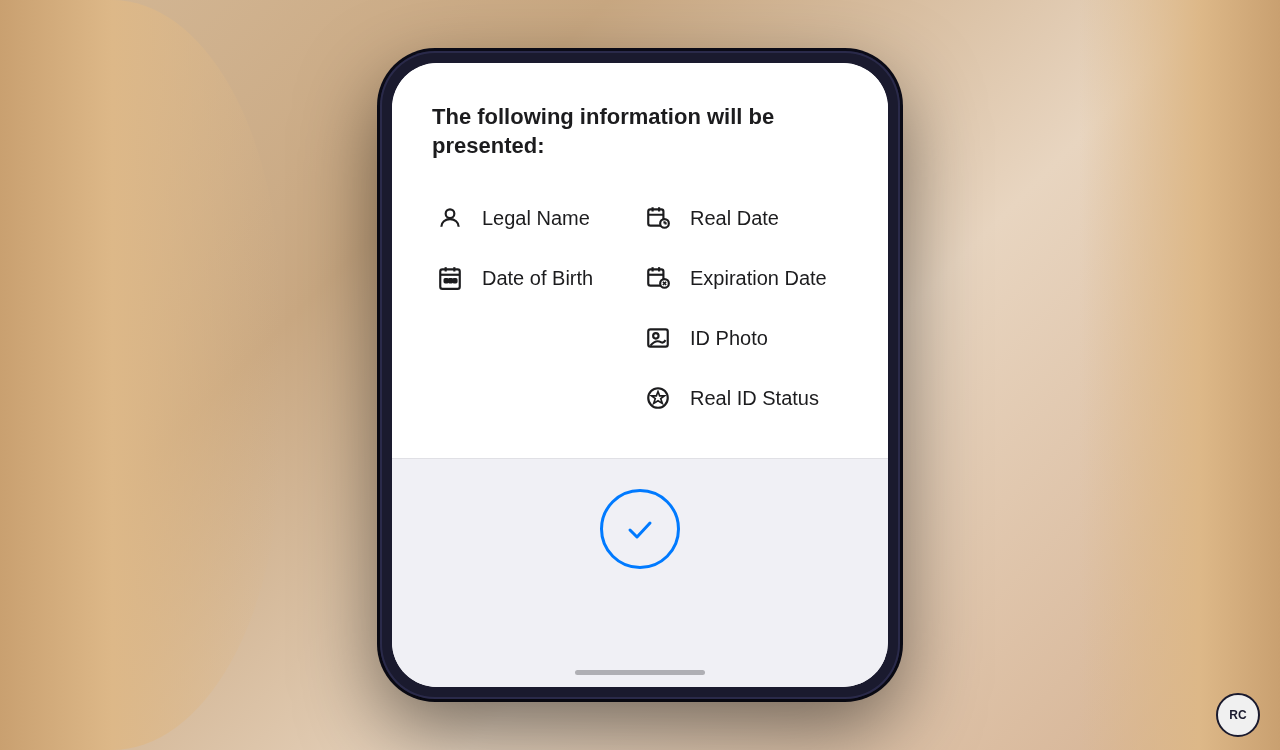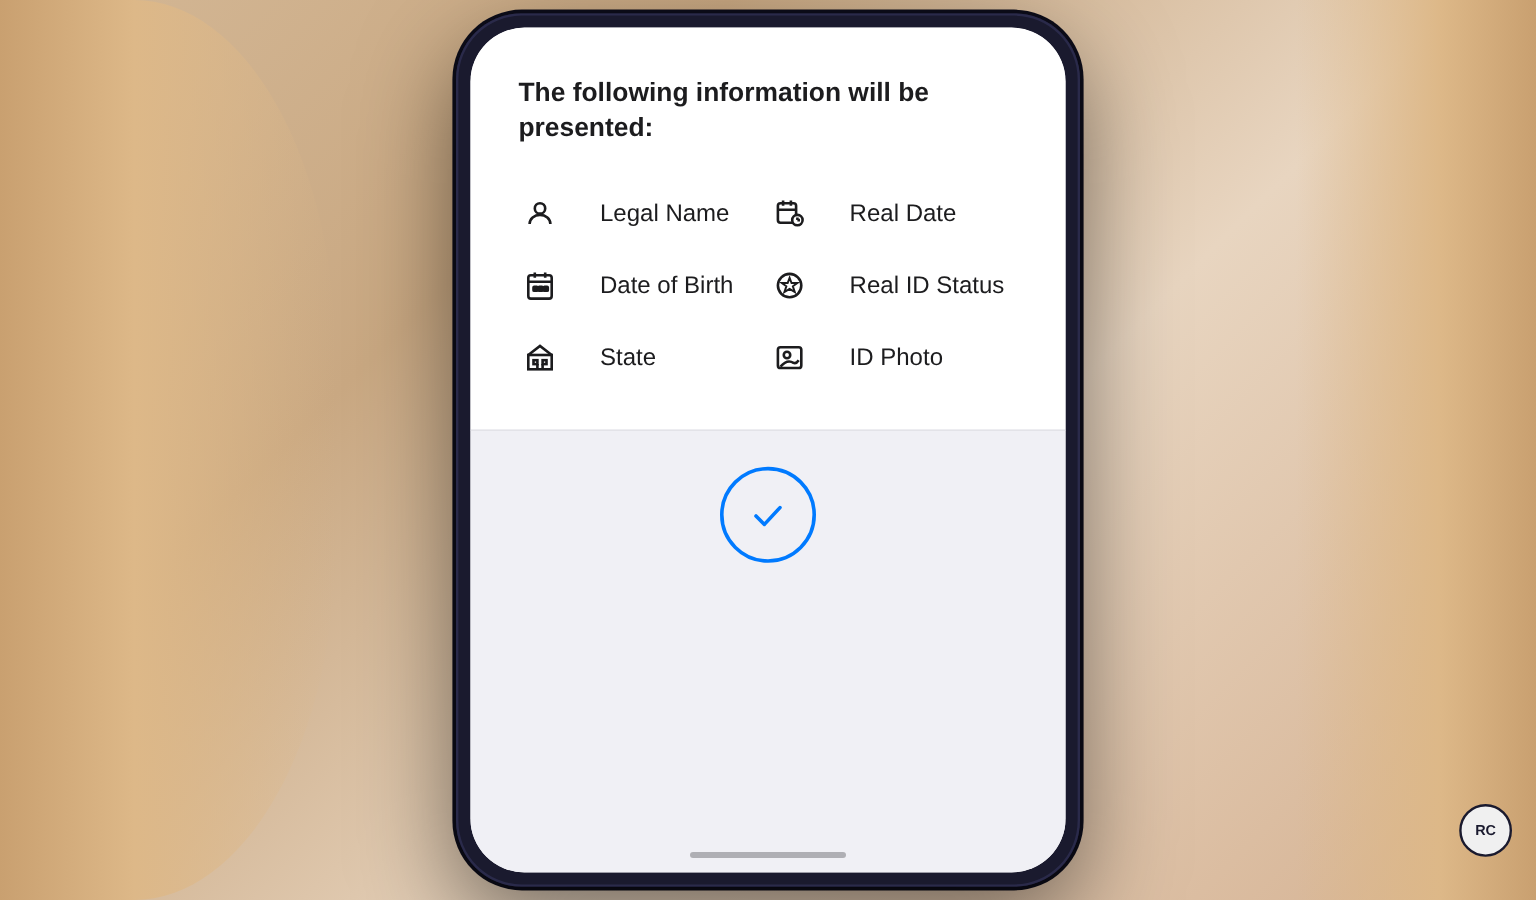--- a/index.html
+++ b/index.html
@@ -50,21 +50,21 @@
       z-index: 10;
       width: 560px;
       height: 720px;
       display: flex;
       align-items: center;
       justify-content: center;
     }
 
     .phone {
       width: 520px;
-      height: 728px;
+      height: 648px;
       background: #1a1a2e;
       border-radius: 55px;
       padding: 12px;
       box-shadow:
         0 30px 80px rgba(0,0,0,0.5),
         inset 0 0 0 2px #2a2a4a,
         0 0 0 3px #0d0d1a;
       position: relative;
     }
 
@@ -115,21 +115,20 @@
       justify-content: center;
       flex-shrink: 0;
       font-size: 22px;
       color: #1c1c1e;
     }
 
     .info-label {
       font-size: 20px;
       font-weight: 500;
       color: #1c1c1e;
-      margin-left: 18px;
     }
 
     
     .screen-bottom {
       background: #f0f0f5;
       flex: 1;
       display: flex;
       flex-direction: column;
       align-items: center;
       justify-content: flex-start;
@@ -159,21 +158,21 @@
       width: 130px;
       height: 5px;
       background: #1c1c1e;
       border-radius: 3px;
       opacity: 0.3;
     }
 
     
     .watermark {
       position: absolute;
-      bottom: 36px;
+      bottom: 13px;
       right: 20px;
       width: 44px;
       height: 44px;
       border-radius: 50%;
       border: 2px solid #1a1a2e;
       background: #f0f0f0;
       display: flex;
       align-items: center;
       justify-content: center;
       font-size: 12px;
@@ -226,73 +225,73 @@
                   <rect x="7" y="13" width="3" height="3" rx="0.5" fill="currentColor"></rect>
                   <rect x="11" y="13" width="3" height="3" rx="0.5" fill="currentColor"></rect>
                   <rect x="15" y="13" width="3" height="3" rx="0.5" fill="currentColor"></rect>
                 </svg>
               </div>
               <span class="info-label">Date of Birth</span>
             </div>
 
 
 
-            <div class="info-item">
-              <div class="info-icon">
-                <svg class="icon-svg" viewBox="0 0 24 24" fill="none" stroke="currentColor" stroke-width="2">
-                  <rect x="3" y="10" width="18" height="11"></rect>
-                  <path d="M3 10 L12 3 L21 10"></path>
-                  <rect x="7" y="14" width="3" height="3"></rect>
-                  <rect x="14" y="14" width="3" height="3"></rect>
-                  <line x1="10" y1="21" x2="10" y2="17"></line>
-                  <line x1="14" y1="21" x2="14" y2="17"></line>
-                </svg>
-              </div>
-              <span class="info-label">State</span>
-            </div>
 
           </div>
 
           <div>
 
             <div class="info-item">
               <div class="info-icon">
                 <svg class="icon-svg" viewBox="0 0 24 24" fill="none" stroke="currentColor" stroke-width="2">
                   <rect x="3" y="4" width="14" height="15" rx="2"></rect>
                   <line x1="3" y1="9" x2="17" y2="9"></line>
                   <line x1="7" y1="2" x2="7" y2="6"></line>
                   <line x1="13" y1="2" x2="13" y2="6"></line>
                   <circle cx="18" cy="17" r="4" fill="white" stroke="currentColor"></circle>
                   <line x1="18" y1="15" x2="18" y2="17"></line>
                   <line x1="18" y1="17" x2="20" y2="17"></line>
                 </svg>
               </div>
               <span class="info-label">Real Date</span>
             </div>
 
-
-            <div class="info-item">
-              <div class="info-icon">
-                <svg class="icon-svg" viewBox="0 0 24 24" fill="none" stroke="currentColor" stroke-width="2">
-                  <circle cx="12" cy="12" r="9"></circle>
-                  <polygon points="12,6 13.5,10 18,10 14.5,12.5 16,17 12,14.5 8,17 9.5,12.5 6,10 10.5,10" stroke-width="1.5"></polygon>
-                </svg>
-              </div>
-              <span class="info-label">Real ID Status</span>
+            <div class="info-item">
+              <div class="info-icon">
+                <svg class="icon-svg" viewBox="0 0 24 24" fill="none" stroke="currentColor" stroke-width="2">
+                  <rect x="3" y="4" width="14" height="15" rx="2"></rect>
+                  <line x1="3" y1="9" x2="17" y2="9"></line>
+                  <line x1="7" y1="2" x2="7" y2="6"></line>
+                  <line x1="13" y1="2" x2="13" y2="6"></line>
+                  <circle cx="18" cy="17" r="4" fill="white" stroke="currentColor"></circle>
+                  <path d="M16.5 15.5 L19.5 18.5 M19.5 15.5 L16.5 18.5" stroke-width="1.5"></path>
+                </svg>
+              </div>
+              <span class="info-label">Expiration Date</span>
             </div>
 
             <div class="info-item">
               <div class="info-icon">
                 <svg class="icon-svg" viewBox="0 0 24 24" fill="none" stroke="currentColor" stroke-width="2">
                   <rect x="3" y="4" width="18" height="16" rx="2"></rect>
                   <circle cx="10" cy="10" r="2.5"></circle>
                   <path d="M5 19 Q10 13 15 16 Q17 17 19 14"></path>
                 </svg>
               </div>
               <span class="info-label">ID Photo</span>
+            </div>
+
+            <div class="info-item">
+              <div class="info-icon">
+                <svg class="icon-svg" viewBox="0 0 24 24" fill="none" stroke="currentColor" stroke-width="2">
+                  <circle cx="12" cy="12" r="9"></circle>
+                  <polygon points="12,6 13.5,10 18,10 14.5,12.5 16,17 12,14.5 8,17 9.5,12.5 6,10 10.5,10" stroke-width="1.5"></polygon>
+                </svg>
+              </div>
+              <span class="info-label">Real ID Status</span>
             </div>
 
           </div>
         </div>
       </div>
 
       <div class="screen-bottom">
         <div class="check-circle">
           <svg width="40" height="40" viewBox="0 0 40 40" fill="none">
             <polyline points="10,21 17,28 30,14" stroke="#007aff" stroke-width="3" stroke-linecap="round" stroke-linejoin="round"></polyline>

